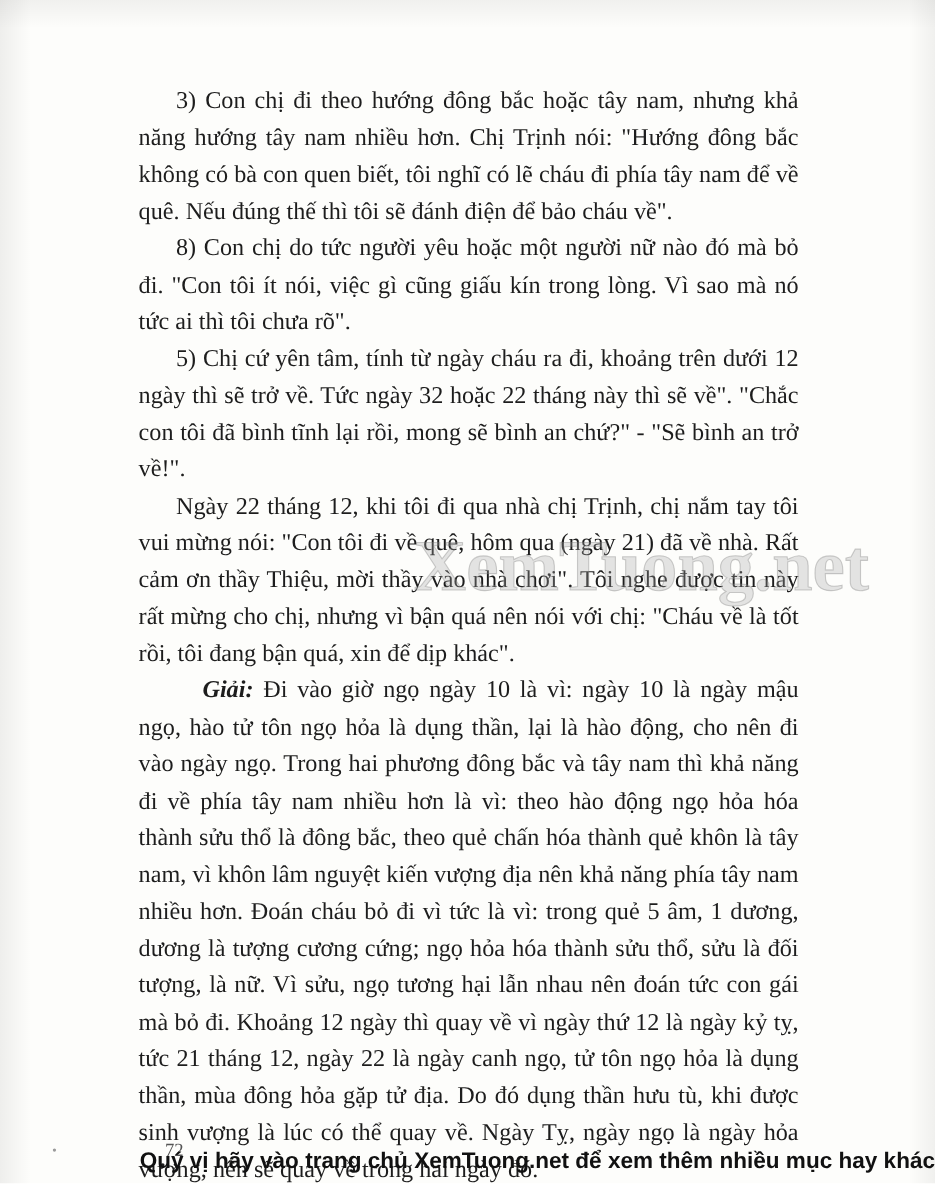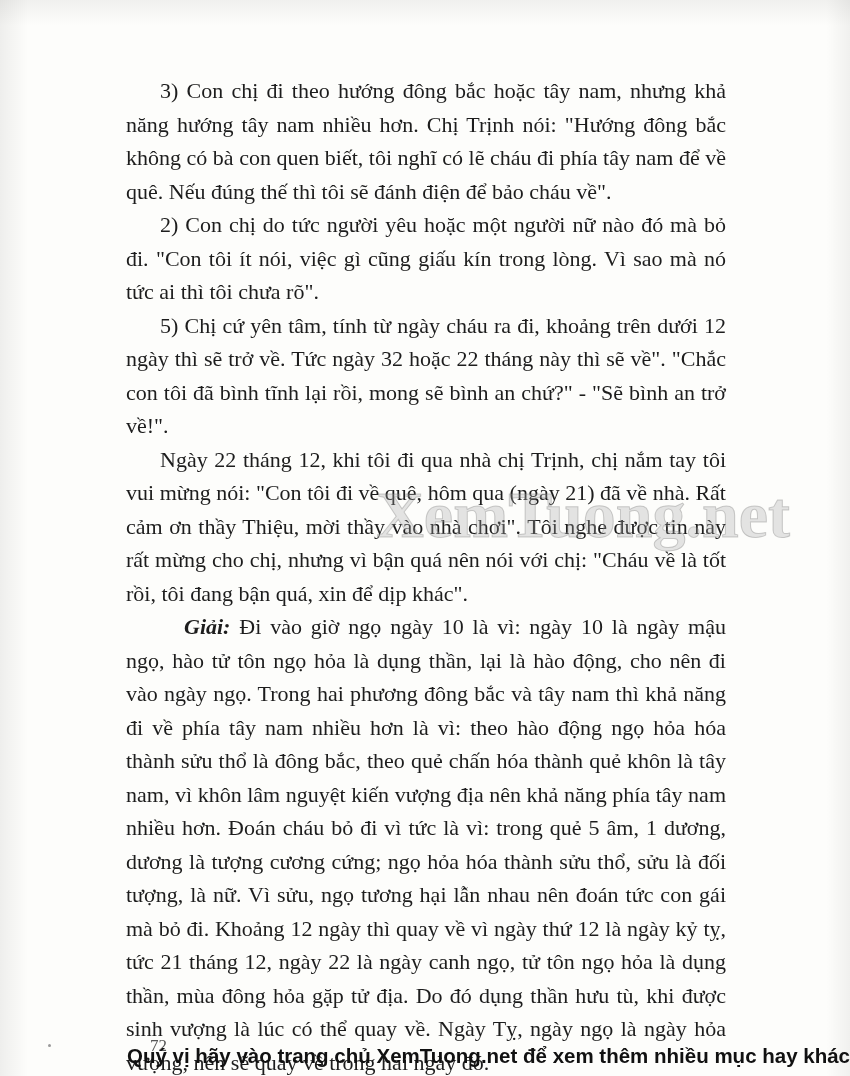--- a/index.html
+++ b/index.html
@@ -115,21 +115,21 @@
 </style>
 </head>
 <body>
 
 <div id="page">
 
   <div id="text-column">
 
     <p class="para">3) Con chị đi theo hướng đông bắc hoặc tây nam, nhưng khả năng hướng tây nam nhiều hơn. Chị Trịnh nói: "Hướng đông bắc không có bà con quen biết, tôi nghĩ có lẽ cháu đi phía tây nam để về quê. Nếu đúng thế thì tôi sẽ đánh điện để bảo cháu về".</p>
 
-    <p class="para">2) Con chị do tức người yêu hoặc một người nữ nào đó mà bỏ đi. "Con tôi ít nói, việc gì cũng giấu kín trong lòng. Vì sao mà nó tức ai thì tôi chưa rõ".</p>
+    <p class="para">8) Con chị do tức người yêu hoặc một người nữ nào đó mà bỏ đi. "Con tôi ít nói, việc gì cũng giấu kín trong lòng. Vì sao mà nó tức ai thì tôi chưa rõ".</p>
 
     <p class="para">5) Chị cứ yên tâm, tính từ ngày cháu ra đi, khoảng trên dưới 12 ngày thì sẽ trở về. Tức ngày 32 hoặc 22 tháng này thì sẽ về". "Chắc con tôi đã bình tĩnh lại rồi, mong sẽ bình an chứ?" - "Sẽ bình an trở về!".</p>
 
     <p class="para">Ngày 22 tháng 12, khi tôi đi qua nhà chị Trịnh, chị nắm tay tôi vui mừng nói: "Con tôi đi về quê, hôm qua (ngày 21) đã về nhà. Rất cảm ơn thầy Thiệu, mời thầy vào nhà chơi". Tôi nghe được tin này rất mừng cho chị, nhưng vì bận quá nên nói với chị: "Cháu về là tốt rồi, tôi đang bận quá, xin để dịp khác".</p>
 
     <p class="para"><span class="lead">Giải:</span><span> Đi vào giờ ngọ ngày 10 là vì: ngày 10 là ngày mậu ngọ, hào tử tôn ngọ hỏa là dụng thần, lại là hào động, cho nên đi vào ngày ngọ. Trong hai phương đông bắc và tây nam thì khả năng đi về phía tây nam nhiều hơn là vì: theo hào động ngọ hỏa hóa thành sửu thổ là đông bắc, theo quẻ chấn hóa thành quẻ khôn là tây nam, vì khôn lâm nguyệt kiến vượng địa nên khả năng phía tây nam nhiều hơn. Đoán cháu bỏ đi vì tức là vì: trong quẻ 5 âm, 1 dương, dương là tượng cương cứng; ngọ hỏa hóa thành sửu thổ, sửu là đối tượng, là nữ. Vì sửu, ngọ tương hại lẫn nhau nên đoán tức con gái mà bỏ đi. Khoảng 12 ngày thì quay về vì ngày thứ 12 là ngày kỷ tỵ, tức 21 tháng 12, ngày 22 là ngày canh ngọ, tử tôn ngọ hỏa là dụng thần, mùa đông hỏa gặp tử địa. Do đó dụng thần hưu tù, khi được sinh vượng là lúc có thể quay về. Ngày Tỵ, ngày ngọ là ngày hỏa vượng, nên sẽ quay về trong hai ngày đó.</span></p>
 
     <p class="para"><span class="lead-bold">Ví dụ 4:</span><span> Con đi mất rồi.</span></p>
 
   </div>

